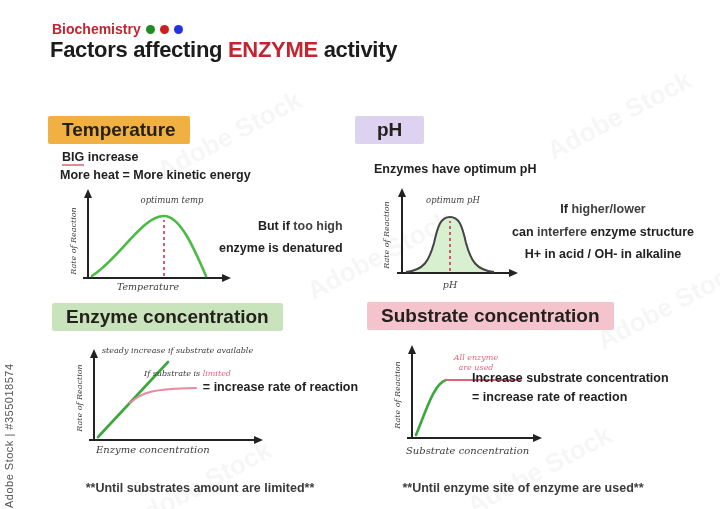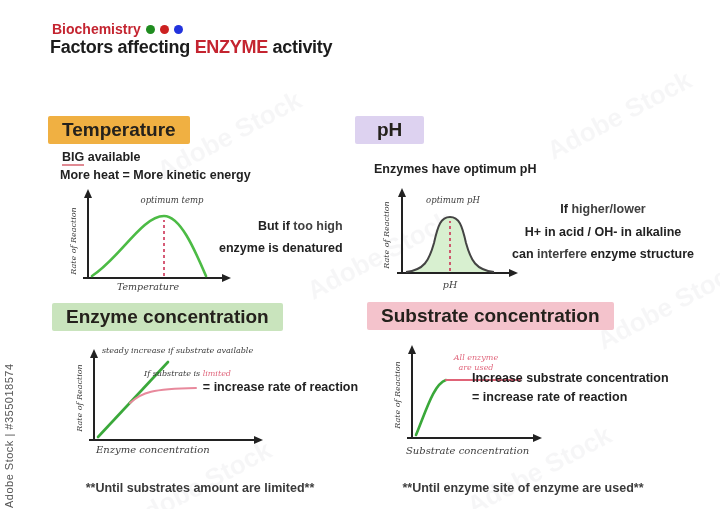--- a/index.html
+++ b/index.html
@@ -4,21 +4,21 @@
 <style>
   html,body{margin:0;padding:0;background:#fff;}
   .page{position:relative;width:720px;height:509px;background:#ffffff;overflow:hidden;
         font-family:"Liberation Sans",sans-serif;color:#1a1a1a;}
   .abs{position:absolute;}
 
   
   .kicker{left:52px;top:21px;font-size:14px;font-weight:bold;color:#c42430;display:flex;align-items:center;}
   .dot{width:9px;height:9px;border-radius:50%;display:inline-block;margin-left:5px;}
   .dot.g{background:#1f8c1f}.dot.r{background:#cc2020}.dot.b{background:#2233dd}
-  .title{left:50px;top:37px;font-size:18px;font-weight:bold;letter-spacing:-0.3px;color:#1c1c1c;white-space:nowrap;}
+  .title{left:50px;top:37px;font-size:22px;font-weight:bold;letter-spacing:-0.3px;color:#1c1c1c;white-space:nowrap;}
   .title .hl{color:#c42430;}
 
   
   .chip{font-weight:bold;font-size:19px;color:#24211c;padding:3px 14px;border-radius:2px;white-space:nowrap;}
   .chip.temp{left:48px;top:116px;background:#f0b042;}
   .chip.ph{left:355px;top:116px;background:#ddd2f0;padding:3px 22px;}
   .chip.enz{left:52px;top:303px;background:#c9e4bd;}
   .chip.sub{left:367px;top:302px;background:#f4c3cc;}
 
   .note{font-size:12.5px;font-weight:bold;color:#222;white-space:nowrap;}
@@ -55,21 +55,21 @@
     <span class="dot g"></span>
     <span class="dot r"></span>
     <span class="dot b"></span>
   </div>
   <div class="abs title">
     <span>Factors affecting </span><span class="hl">ENZYME</span><span> activity</span>
   </div>
 
   <div class="abs chip temp">Temperature</div>
   <div class="abs note" style="left:62px;top:150px">
-    <span class="u-red">BIG</span><span> available</span>
+    <span class="u-red">BIG</span><span> increase</span>
   </div>
   <div class="abs note" style="left:60px;top:168px">More heat = More kinetic energy</div>
 
   <svg class="abs" style="left:68px;top:186px" width="170" height="108" viewBox="0 0 170 108">
     <line x1="20" y1="10" x2="20" y2="92" stroke="#222" stroke-width="2"></line>
     <polygon points="16,12 20,3 24,12" fill="#222"></polygon>
     <line x1="15" y1="92" x2="156" y2="92" stroke="#222" stroke-width="2"></line>
     <polygon points="154,88 163,92 154,96" fill="#222"></polygon>
     <path d="M24,90 C52,72 74,30 96,30 C112,30 126,62 138,90" fill="none" stroke="#4cbb45" stroke-width="2.6" stroke-linecap="round"></path>
     <line x1="96" y1="90" x2="96" y2="34" stroke="#cc3355" stroke-width="1.6" stroke-dasharray="3,3"></line>
@@ -93,22 +93,22 @@
     <polygon points="129,86 138,90 129,94" fill="#222"></polygon>
     <path d="M26,89 C44,87 49,78 54,60 C58,42 61,34 70,34 C79,34 82,42 86,60 C91,78 96,87 114,89" fill="#d8f0d0" stroke="#444" stroke-width="2" stroke-linejoin="round"></path>
     <line x1="70" y1="88" x2="70" y2="38" stroke="#cc3355" stroke-width="1.6" stroke-dasharray="3,3"></line>
     <text x="73" y="20" text-anchor="middle" class="hand" font-size="8.5">optimum pH</text>
     <text transform="rotate(-90 9 52)" x="9" y="52" text-anchor="middle" class="hand" font-size="8">Rate of Reaction</text>
     <text x="70" y="105" text-anchor="middle" class="hand" font-size="9.5">pH</text>
   </svg>
 
   <div class="abs side" style="left:498px;top:198px;width:210px;text-align:center;line-height:1.8">
     <div><span>If </span><span class="red">higher/lower</span></div>
+    <div><span>can </span><span class="red">interfere</span><span> enzyme structure</span></div>
     <div>H+ in acid / OH- in alkaline</div>
-    <div><span>can </span><span class="red">interfere</span><span> enzyme structure</span></div>
   </div>
 
   <div class="abs chip enz">Enzyme concentration</div>
 
   <svg class="abs" style="left:56px;top:342px" width="235" height="115" viewBox="0 0 235 115">
     <line x1="38" y1="14" x2="38" y2="98" stroke="#222" stroke-width="2"></line>
     <polygon points="34,16 38,7 42,16" fill="#222"></polygon>
     <line x1="33" y1="98" x2="200" y2="98" stroke="#222" stroke-width="2"></line>
     <polygon points="198,94 207,98 198,102" fill="#222"></polygon>
     <line x1="42" y1="95" x2="112" y2="20" stroke="#3aa83a" stroke-width="2.6" stroke-linecap="round"></line>

